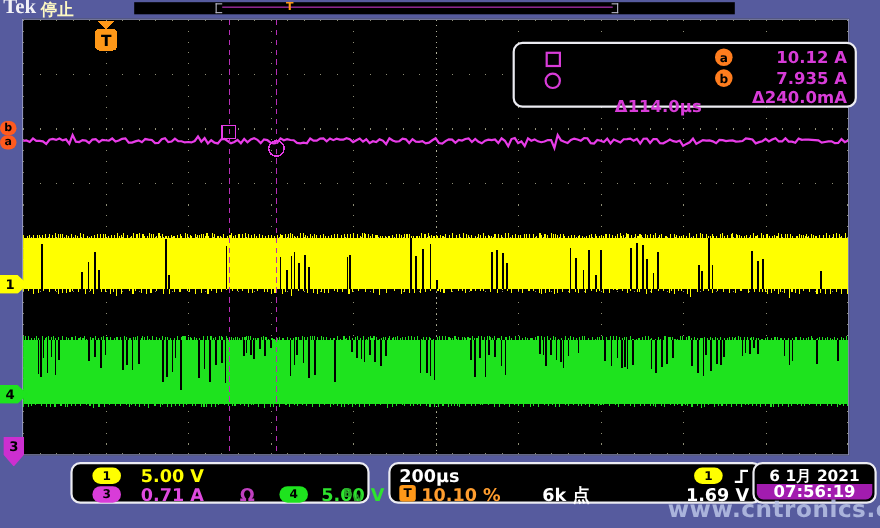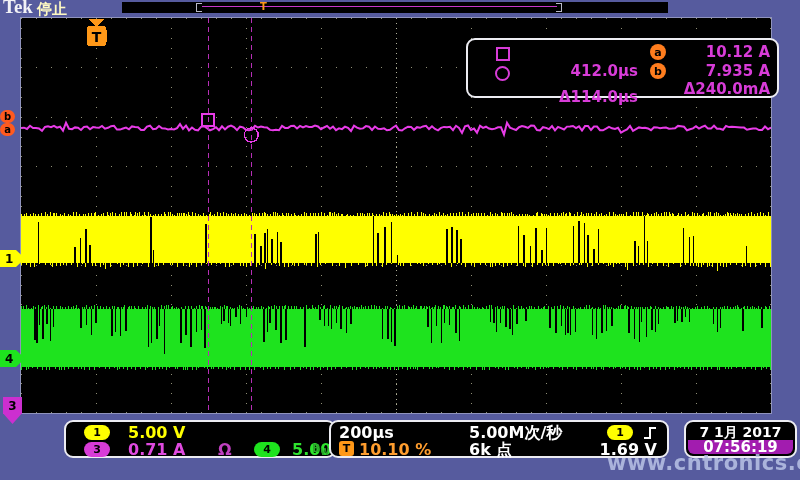--- a/index.html
+++ b/index.html
@@ -36,21 +36,21 @@
             display:flex;align-items:center;padding-left:5px;box-sizing:border-box;z-index:5;
             clip-path:polygon(0 0,64% 0,100% 50%,64% 100%,0 100%)}
   #m-ch3{position:absolute;left:3px;top:397px;width:19px;height:27px;background:#cc2fd0;color:#000;z-index:5;
          font:bold 12px "DejaVu Sans",sans-serif;display:flex;justify-content:center;padding-top:2px;box-sizing:border-box;
          clip-path:polygon(0 0,100% 0,100% 60%,50% 100%,0 60%)}
 
   
   .box{position:absolute;top:420px;height:38px;background:#000;border:2px solid #ececf2;
        border-radius:9px;box-sizing:border-box}
   #ch-box{left:64px;width:272px}
-  #hz-box{left:329px;width:340px}
+  #hz-box{left:353px;width:340px}
   #dt-box{left:684px;width:113px}
   .oval{position:absolute;width:26px;height:15px;border-radius:8px;color:#000;
         font:bold 11px "DejaVu Sans",sans-serif;display:flex;align-items:center;justify-content:center}
   .rd{position:absolute;font:bold 16px "DejaVu Sans",sans-serif;white-space:nowrap}
   .tbadge{position:absolute;width:15px;height:15px;border-radius:3px;background:#ff9818;color:#000;
           font:bold 11px "DejaVu Sans",sans-serif;display:flex;align-items:center;justify-content:center}
   #dt-time-band{position:absolute;left:2px;right:2px;top:18px;bottom:2px;background:#a21caf;
                 border-radius:0 0 6px 6px;display:flex;align-items:center;justify-content:center;
                 font:bold 15px "DejaVu Sans",sans-serif;color:#fff}
   #dt-date{position:absolute;left:0;right:0;top:2px;text-align:center;font:bold 14px "DejaVu Sans",sans-serif;color:#fff}
@@ -2283,21 +2283,20 @@
         <text x="75.5" y="24" text-anchor="middle" font-family="DejaVu Sans, sans-serif" font-size="14" font-weight="bold" fill="#000">T</text>
       </g>
     </svg>
 </div>
 
 <div class="abs" id="cursor-box">
   <div class="cb-sq"></div>
   <div class="badge-circle" style="left:182px;top:4px">a</div>
   <div class="cb-txt" style="left:206px;top:3px;width:96px">10.12 A</div>
   <div class="cb-ci"></div>
-  <div class="cb-txt" style="left:58px;top:22px;width:112px">412.0µs</div>
   <div class="badge-circle" style="left:182px;top:23px">b</div>
   <div class="cb-txt" style="left:206px;top:22px;width:96px">7.935 A</div>
   <div class="cb-txt" style="left:58px;top:48px;width:112px">Δ114.0µs</div>
   <div class="cb-txt" style="left:186px;top:40px;width:116px">Δ240.0mA</div>
 </div>
 
 <div class="mini-badge" style="top:110px">b</div>
 <div class="mini-badge" style="top:123px">a</div>
 <div class="ch-arrow" style="top:250px;background:#ffff00">1</div>
 <div class="ch-arrow" style="top:350px;background:#1ee31e">4</div>
@@ -2309,31 +2308,30 @@
   <div class="oval" style="left:18px;top:20px;background:#d83cd8">3</div>
   <div class="rd" style="left:62px;top:18px;color:#e04ae0">0.71 A</div>
   <div class="rd" style="left:152px;top:18px;color:#c040c0">Ω</div>
   <div class="oval" style="left:188px;top:20px;background:#1ee31e">4</div>
   <div class="rd" style="left:226px;top:18px;color:#2ee32e">5.00 V</div>
   <div class="rd" style="left:246px;top:20px;color:#2aa82a;font-size:11px"><span>B</span><sub>W</sub></div>
 </div>
 
 <div class="box" id="hz-box">
   <div class="rd" style="left:8px;top:1px;color:#fff">200µs</div>
-  <div class="rd" style="left:138px;top:1px;color:#fff">5.00M次/秒</div>
   <div class="oval" style="left:276px;top:3px;background:#ffff00">1</div>
   <div class="abs" style="left:311px;top:3px;position:absolute">
     <svg width="16" height="16">
         <path d="M2 13 H8 V3 H14" stroke="#fff" stroke-width="2" fill="none"></path>
       </svg>
   </div>
   <div class="tbadge" style="left:8px;top:19px">T</div>
   <div class="rd" style="left:28px;top:18px;color:#ff9d2e">10.10 %</div>
   <div class="rd" style="left:138px;top:18px;color:#fff">6k 点</div>
   <div class="rd" style="right:10px;top:18px;color:#fff">1.69 V</div>
 </div>
 
 <div class="box" id="dt-box">
-  <div id="dt-date">7 1月 2017</div>
+  <div id="dt-date">6 1月 2021</div>
   <div id="dt-time-band">07:56:19</div>
 </div>
 
 <div class="abs" id="watermark">www.cntronics.com</div>
 
 </body></html>

